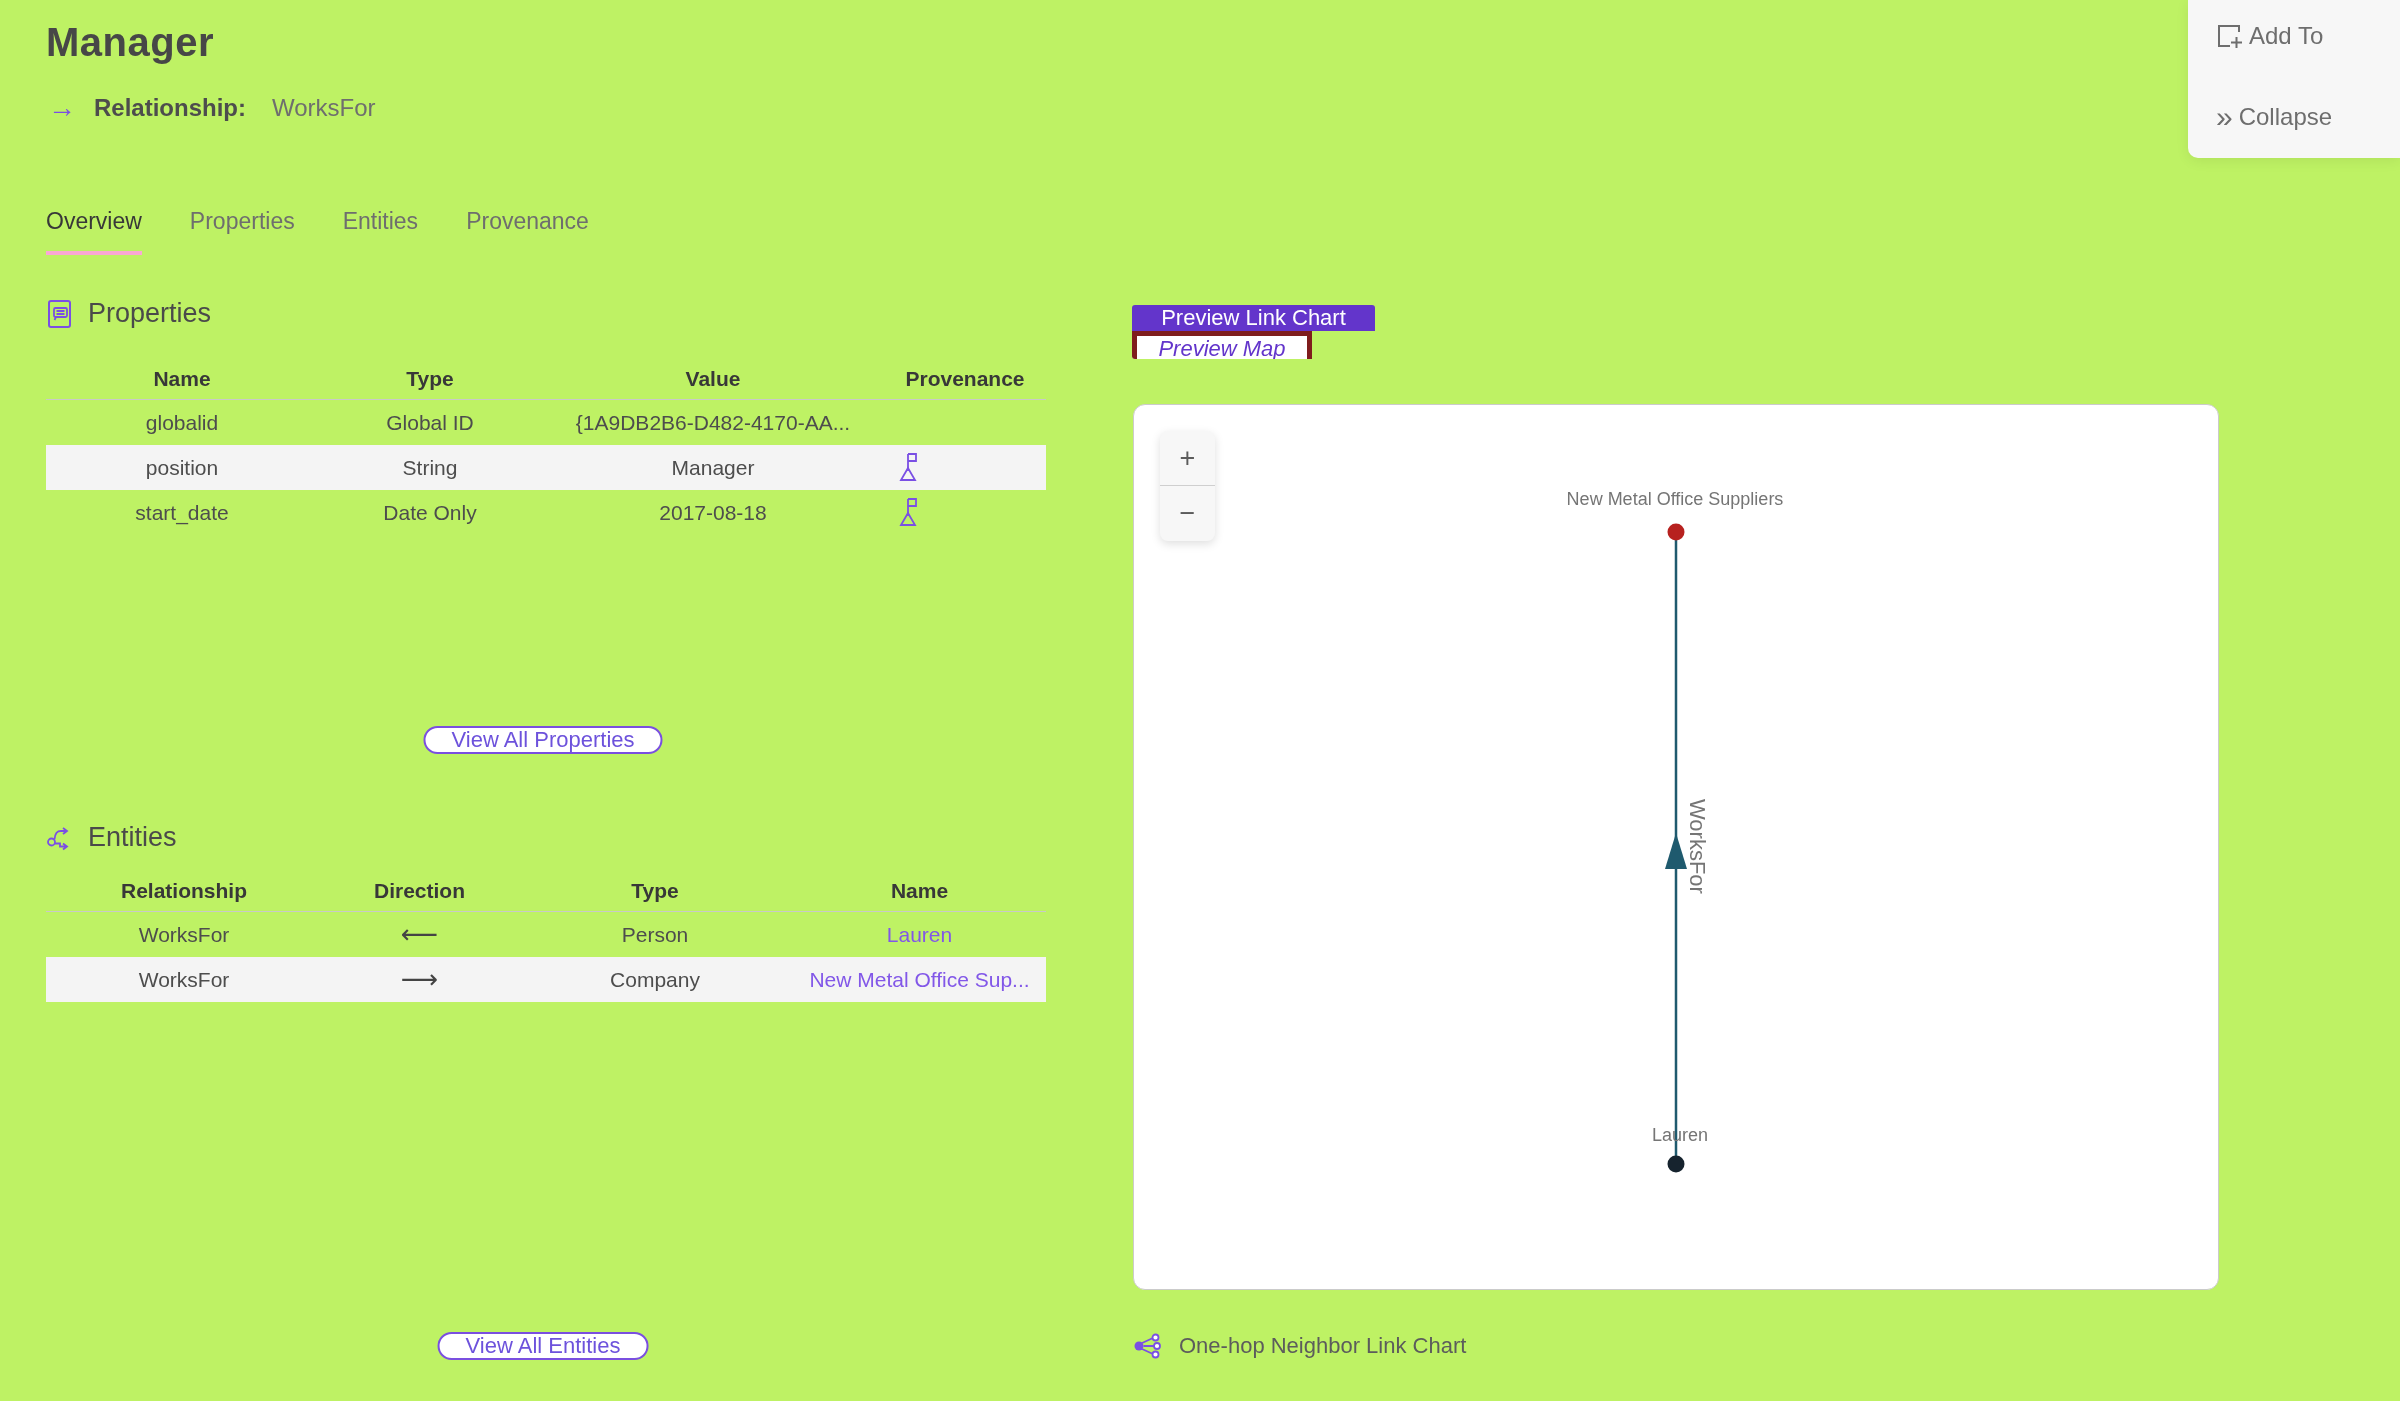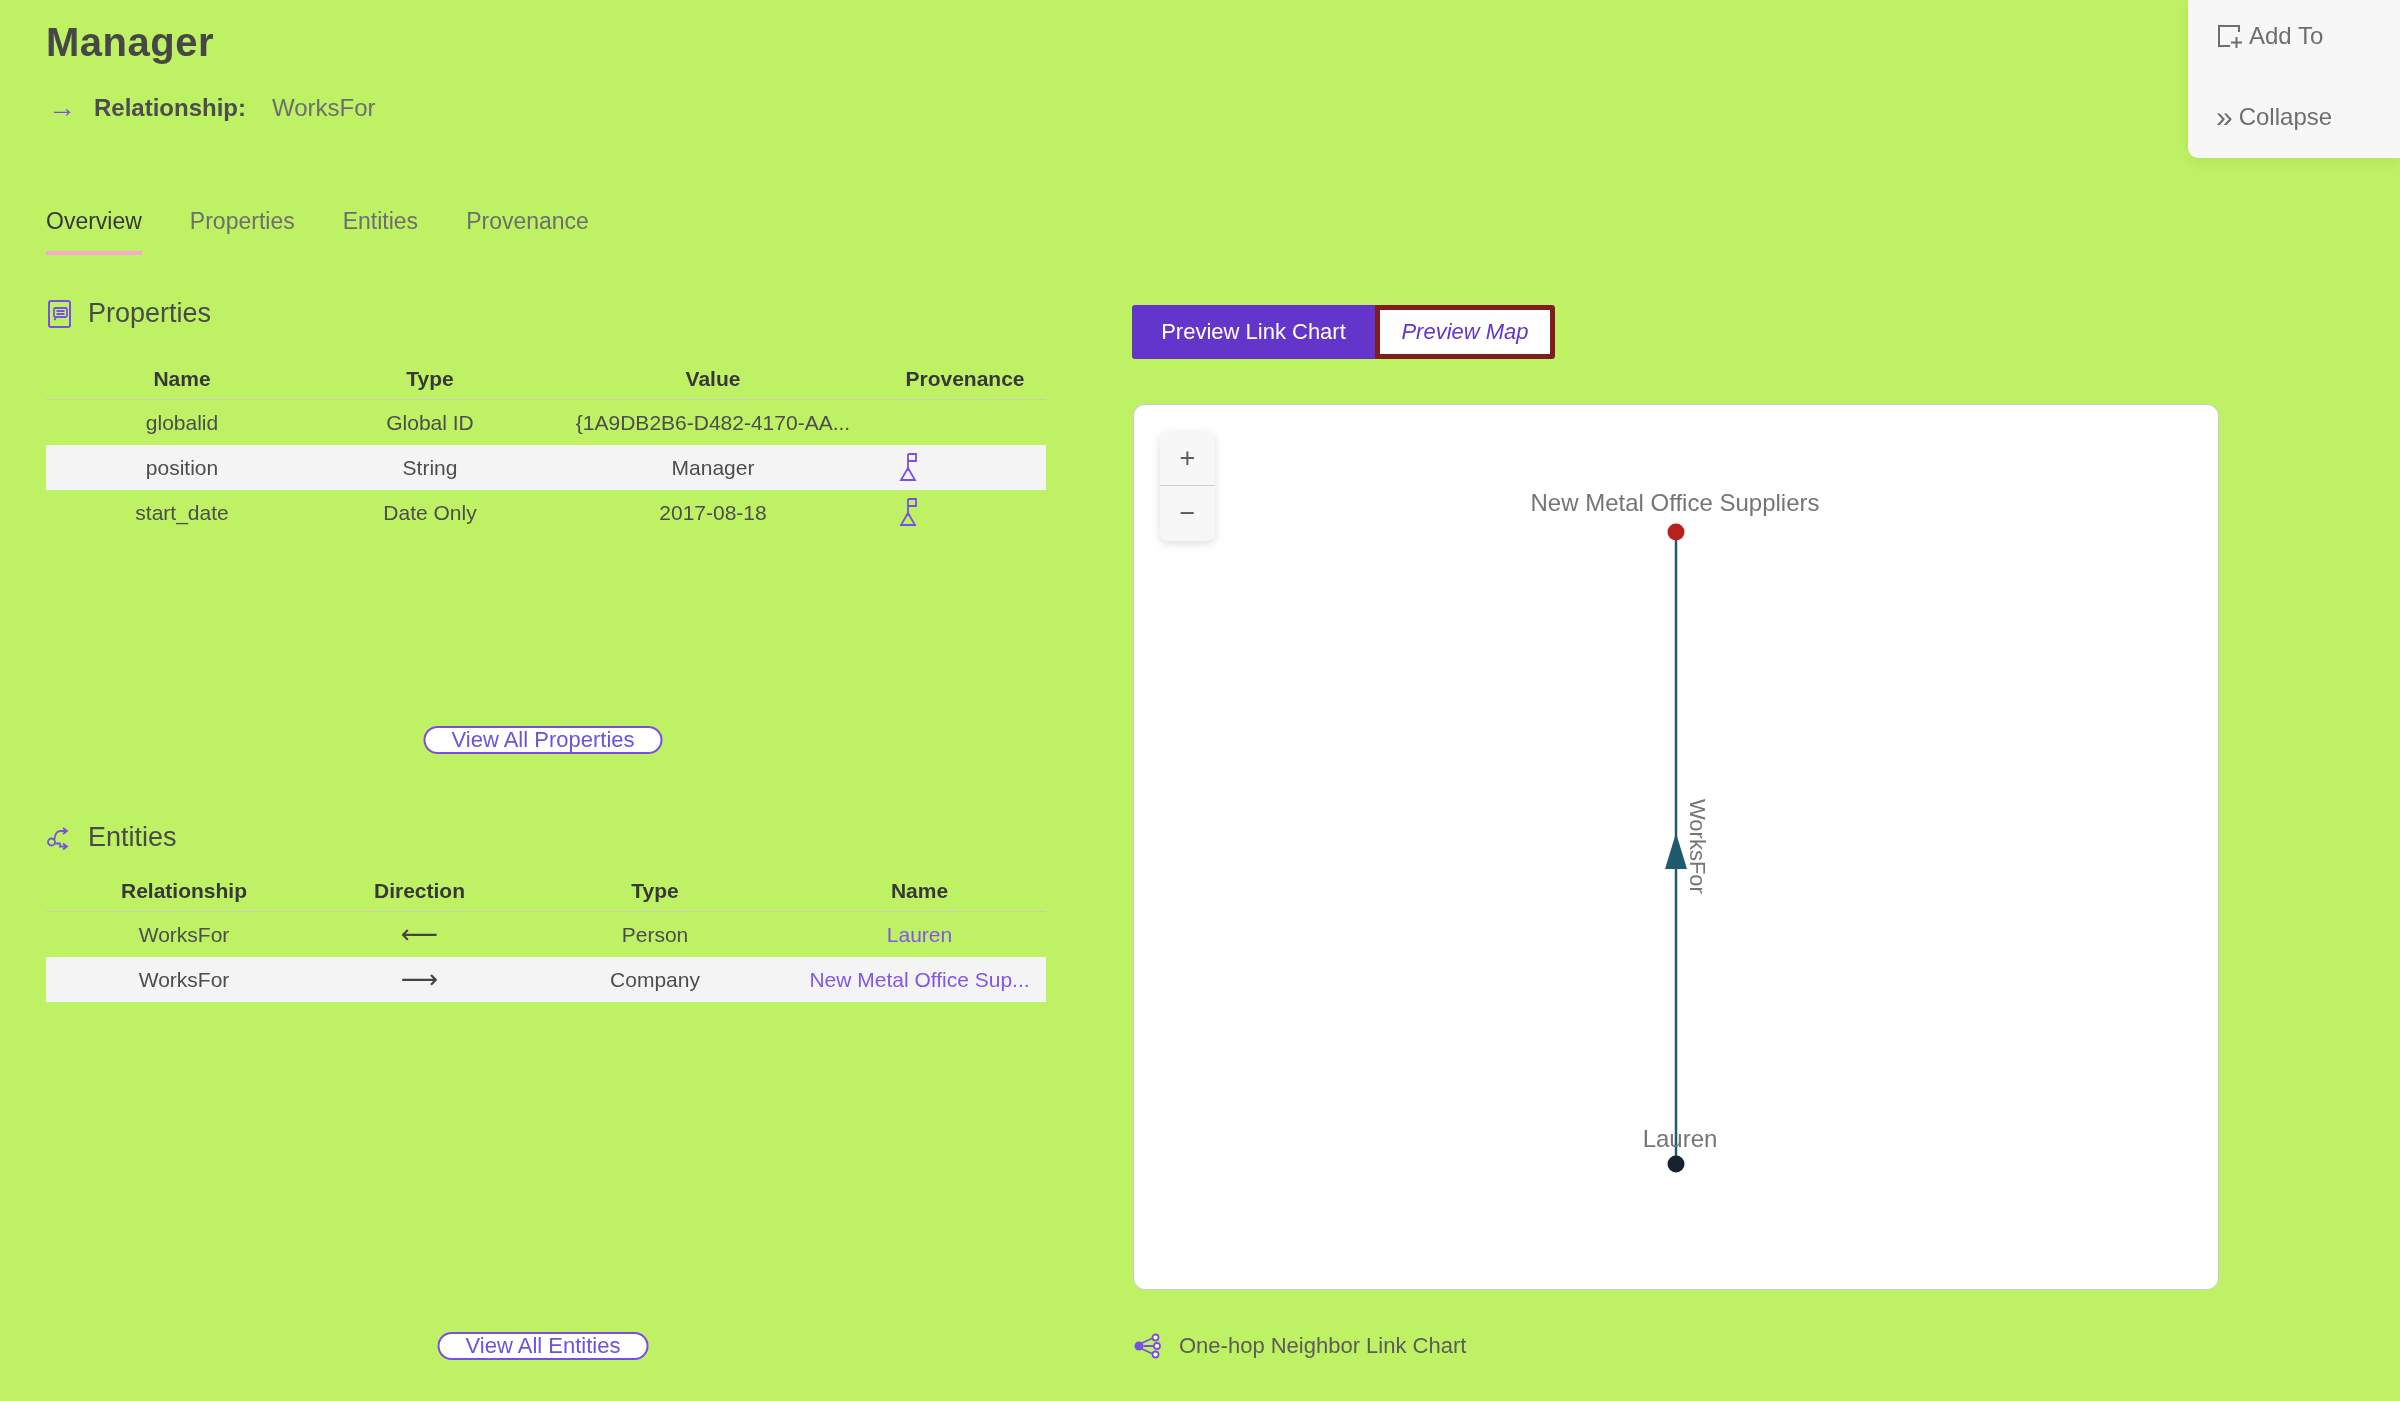--- a/index.html
+++ b/index.html
@@ -49,36 +49,36 @@
   .flag-cell { display:flex; align-items:center; padding-left:28px; }
 
   
   .pill-btn { position:absolute; height:28px; border:2px solid #7a4fe0; border-radius:21px;
     background:#fff; color:#6d52dc; font-size:22px; font-family:inherit; padding:0 26px; cursor:pointer;
     display:flex; align-items:center; justify-content:center; }
   .pill-btn.props { left:543px; top:726px; transform:translateX(-50%); }
   .pill-btn.ents  { left:543px; top:1332px; transform:translateX(-50%); }
 
   
-  .seg { position:absolute; left:1132px; top:305px; display:flex; height:54px; border-radius:3px; overflow:hidden; }
+  .seg { position:absolute; left:1132px; top:305px; display:flex; height:54px; border-radius:3px; overflow:hidden;flex-direction:column; }
   .seg-btn { font-size:22px; display:flex; align-items:center; justify-content:center; cursor:pointer; }
   .seg-btn.active { width:243px; background:#6335cb; color:#ffffff; }
   .seg-btn.idle { width:180px; background:#ffffff; color:#6335cb; border:5px solid #7f1d1d;font-style:italic; }
 
   
   .chart-panel { position:absolute; left:1133px; top:404px; width:1086px; height:886px;
     border:1px solid #cbcbcb; border-radius:12px; background:#fff; }
   .zoom-ctrl { position:absolute; left:26px; top:26px; width:55px; height:110px;
     background:#f7f7f7; border-radius:8px; box-shadow:0 3px 10px rgba(0,0,0,.13); overflow:hidden; }
   .zoom-btn { width:100%; height:55px; display:flex; align-items:center; justify-content:center;
     font-size:27px; color:#5c5c5c; cursor:pointer; }
   .zoom-btn.in { border-bottom:1px solid #cfcfcf; }
 
   .graph-svg { position:absolute; left:0; top:0; }
-  .node-label { position:absolute; font-size:24px; color:#757575; white-space:nowrap; }
+  .node-label { position:absolute; font-size:18px; color:#757575; white-space:nowrap; }
   .lbl-top { left:541px; top:84px; transform:translateX(-50%); }
   .lbl-bottom { left:546px; top:720px; transform:translateX(-50%); background:rgba(255,255,255,.0); }
   .lbl-edge { left:550px; top:394px; writing-mode:vertical-rl; color:#757575; font-size:22px; }
 
   .caption { position:absolute; left:1133px; top:1333px; display:flex; align-items:center; gap:16px;
     font-size:22px; color:#5c5c5c; }
 
   svg.ico { display:block; }
 </style>
 </head>

